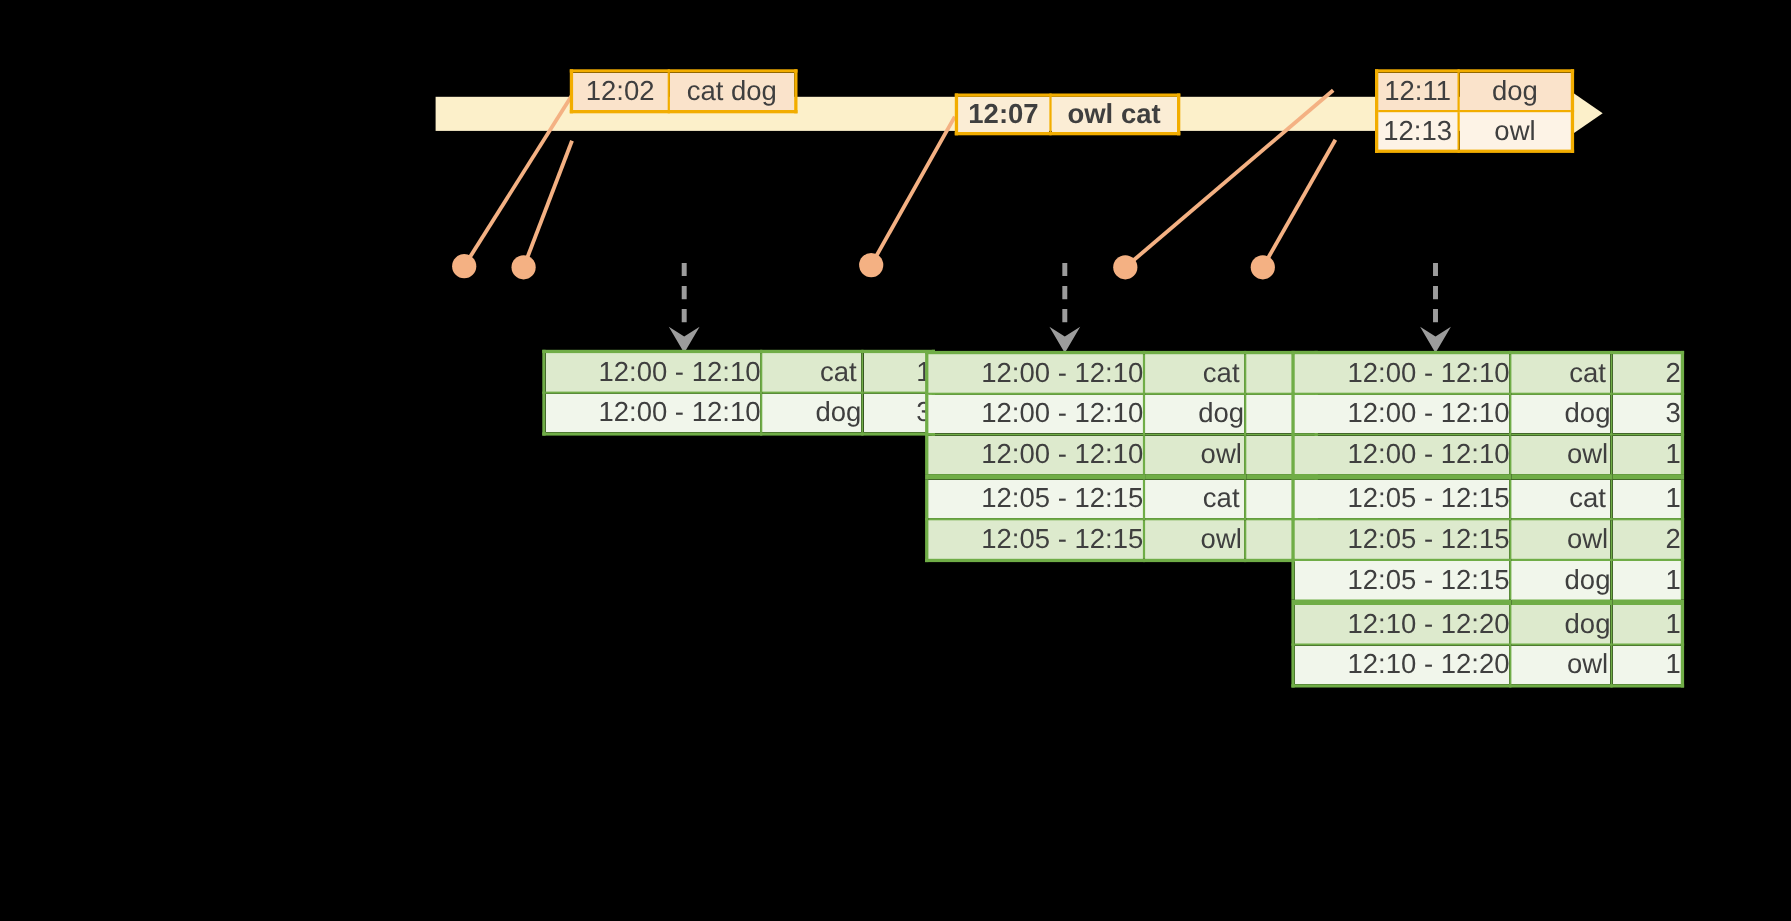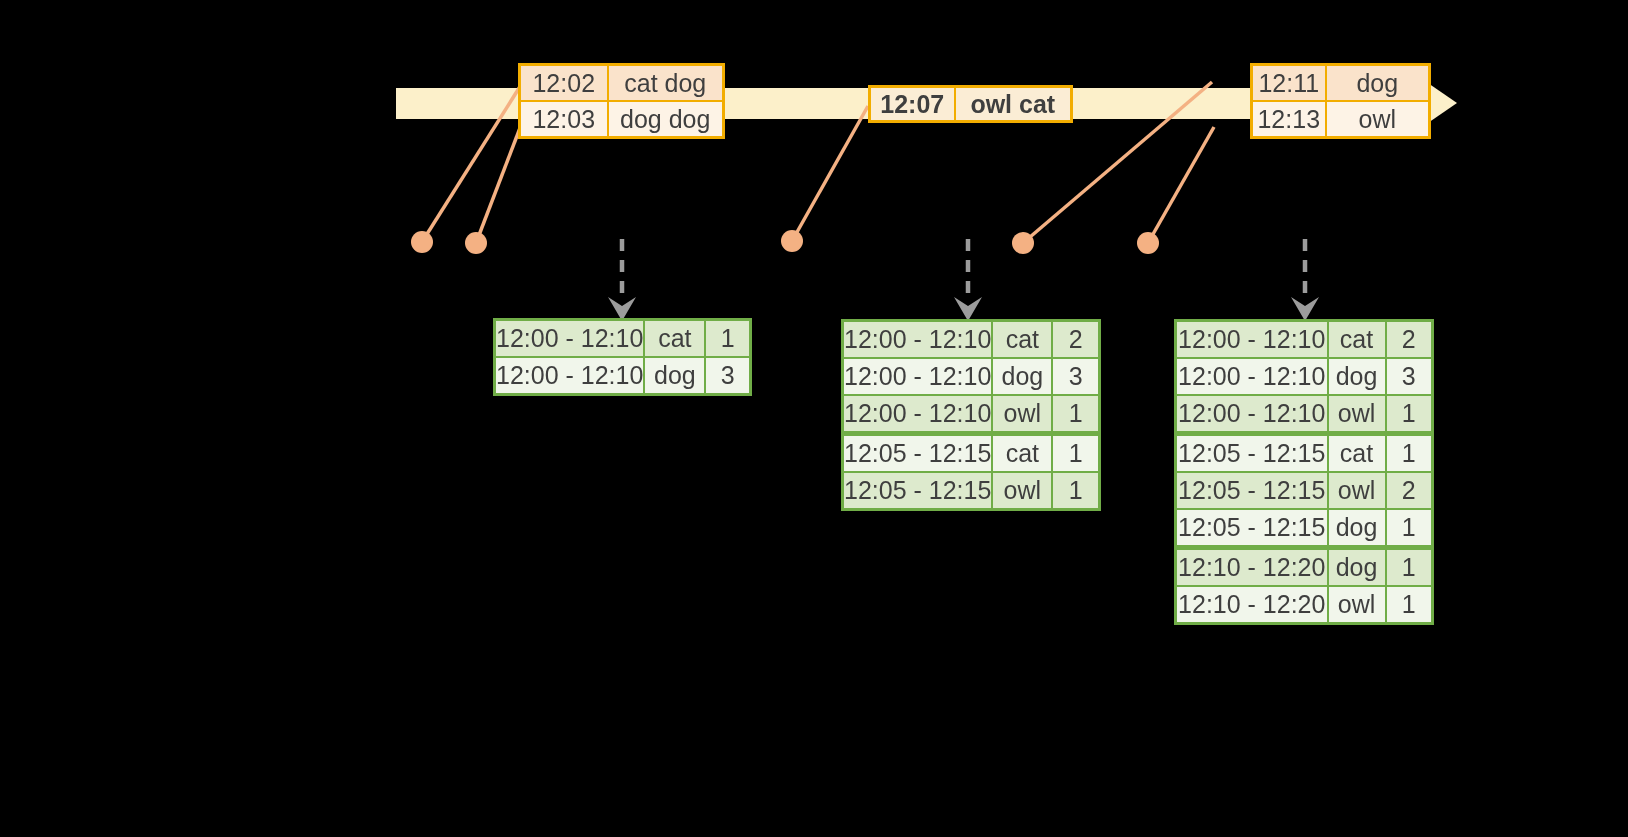--- a/index.html
+++ b/index.html
@@ -16,21 +16,21 @@
   }
   
   .event-table{border:3px solid var(--gold,#f2ad00);}
   .event-table td{border:2px solid var(--gold,#f2ad00);height:34px;}
   .event-table.single td{height:32px;}
   .event-table tr.peach td{background:var(--peach,#fae3cb);}
   .event-table tr.cream td{background:var(--cream,#fdf3e6);}
   .event-table tr.cream2 td{background:var(--cream2,#fbedd5);font-weight:bold;}
   
   .result-table{border:3px solid var(--green,#70ad47);}
-  .result-table td{border:2px solid var(--green,#70ad47);height:35px;}
+  .result-table td{border:2px solid var(--green,#70ad47);height:35px;padding-left:48px;}
   .result-table tr.shaded td{background:var(--green-shaded,#ddeacd);}
   .result-table tr.light td{background:var(--green-light,#f1f6eb);}
   .result-table tr.gbreak td{border-top-width:5px;}
 </style>
 </head>
 <body>
 
 <div class="canvas">
 
   <svg class="layer" width="1628" height="837" viewBox="0 0 1628 837">
@@ -66,24 +66,20 @@
   <table class="event-table" style="left:518px;top:63px">
     <colgroup>
         <col style="width:88px">
         <col style="width:116px">
       </colgroup>
     <tbody>
         <tr class="peach">
           <td>12:02</td>
           <td>cat dog</td>
         </tr>
-        <tr class="cream">
-          <td>12:03</td>
-          <td>dog dog</td>
-        </tr>
       </tbody>
   </table>
 
   <table class="event-table single" style="left:868px;top:85px">
     <colgroup>
         <col style="width:85px">
         <col style="width:117px">
       </colgroup>
     <tbody>
         <tr class="cream2">

